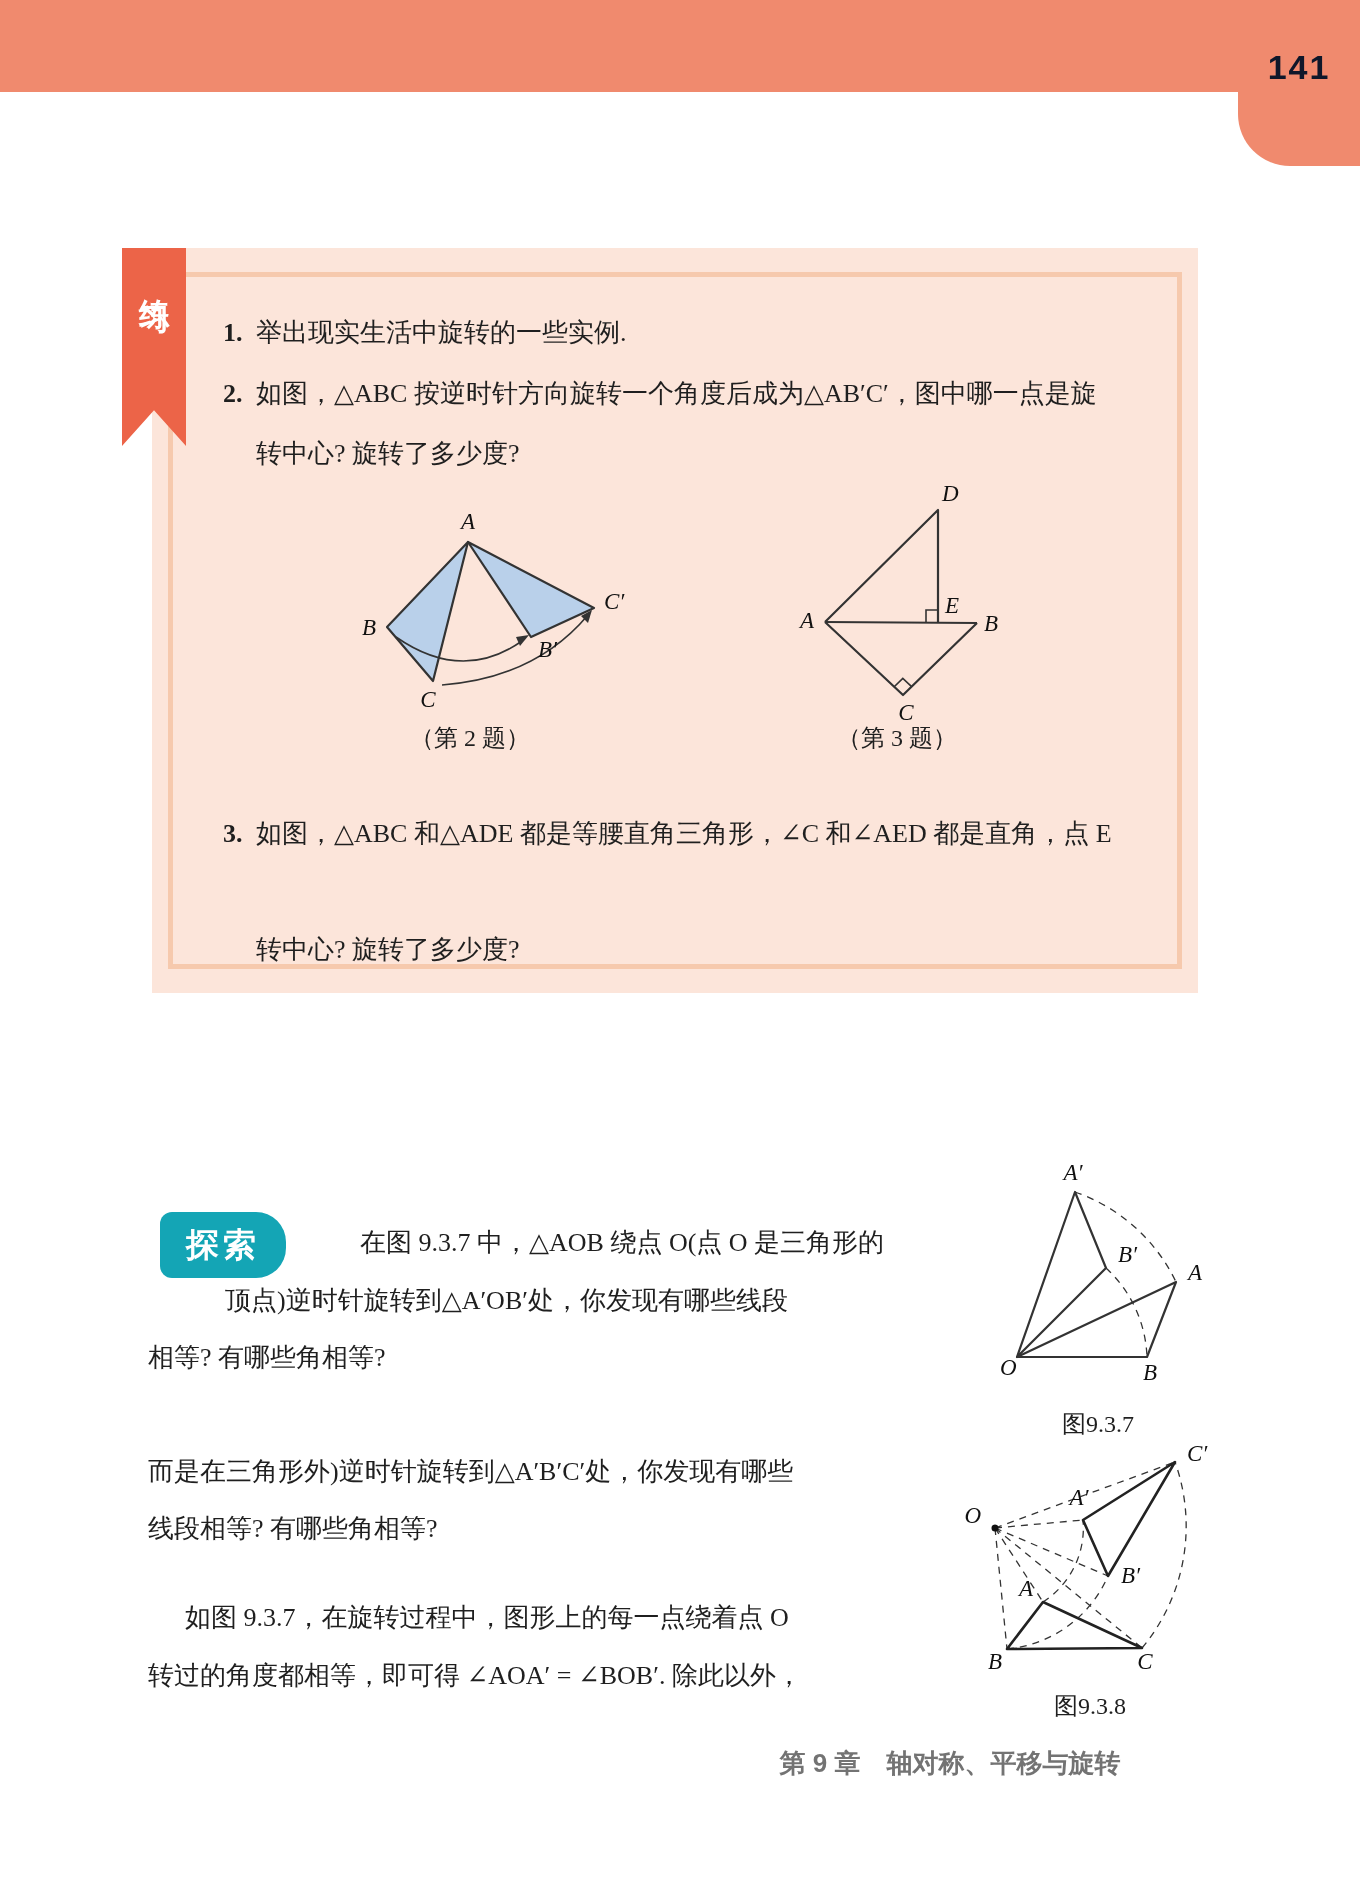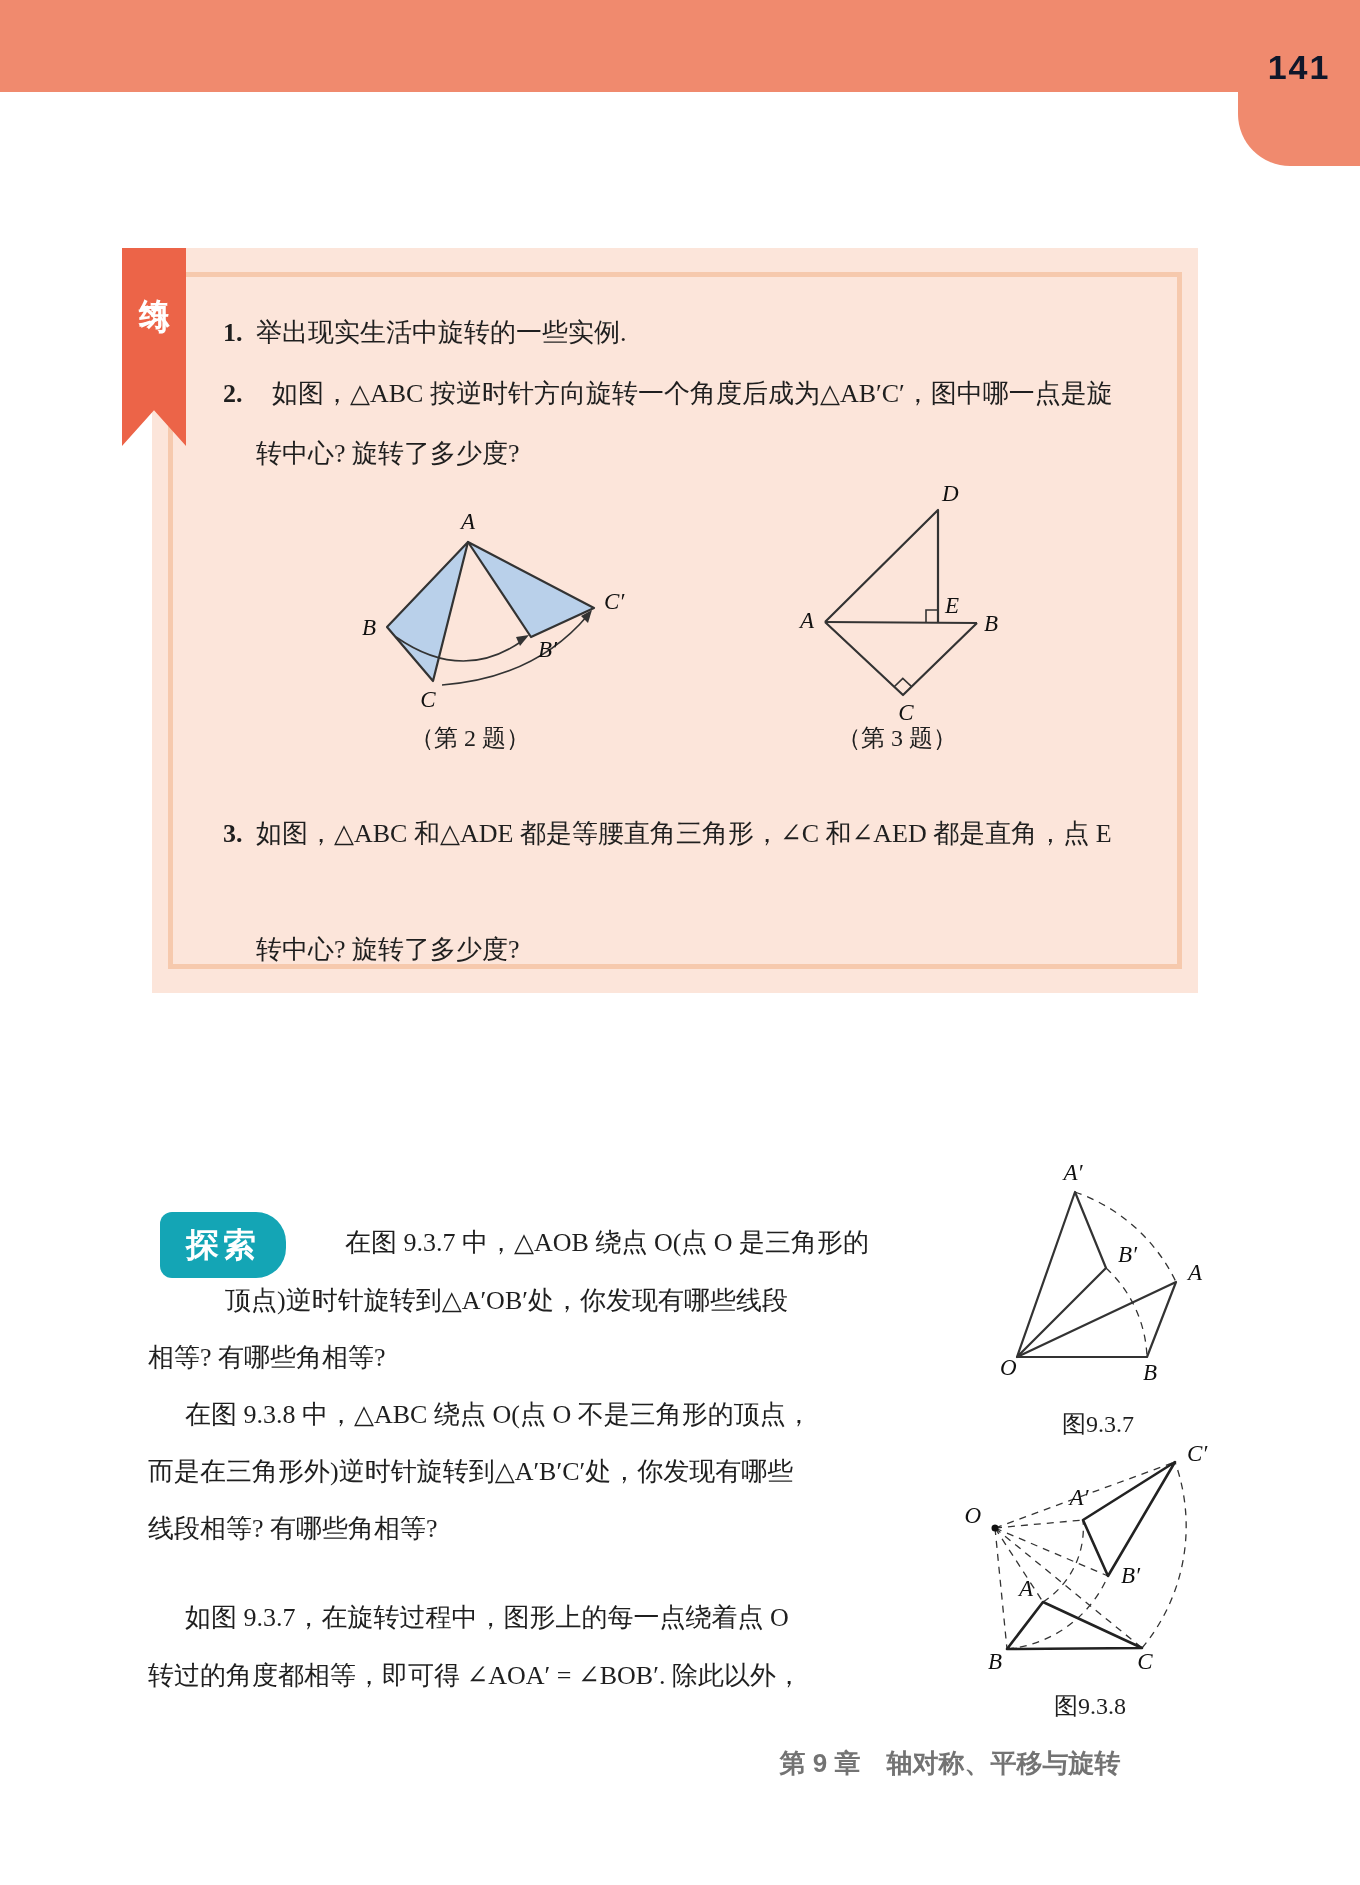--- a/index.html
+++ b/index.html
@@ -64,21 +64,21 @@
     <div class="pbox-frame"></div>
   </div>
   <div class="abs ribbon">
     <span class="ribbon-label">练习</span>
   </div>
 
   <div class="abs itemnum" style="left:223px;top:316px">1.</div>
   <div class="abs bodyline" style="left:256px;top:316px">举出现实生活中旋转的一些实例.</div>
 
   <div class="abs itemnum" style="left:223px;top:377px">2.</div>
-  <div class="abs bodyline" style="left:272px;top:377px">如图，△ABC 按逆时针方向旋转一个角度后成为△AB′C′，图中哪一点是旋</div>
+  <div class="abs bodyline" style="left:256px;top:377px">如图，△ABC 按逆时针方向旋转一个角度后成为△AB′C′，图中哪一点是旋</div>
   <div class="abs bodyline" style="left:256px;top:437px">转中心? 旋转了多少度?</div>
 
   <svg class="abs" style="left:300px;top:485px" width="360" height="280" viewBox="0 0 360 280">
     <polygon class="fillblue" points="168,57 87,142 133,196"></polygon>
     <polygon class="fillblue" points="168,57 231,152 294,123"></polygon>
     <path class="thin" d="M 96 152 Q 162 198 222 156"></path>
     <polygon class="ah" points="229,150 220,161 216,152"></polygon>
     <path class="thin" d="M 142 200 Q 235 193 288 130"></path>
     <polygon class="ah" points="292,125 288,138 281,131"></polygon>
     <text class="vlabel" x="168" y="44" text-anchor="middle">A</text>
@@ -105,24 +105,23 @@
 
   <div class="abs itemnum" style="left:223px;top:817px">3.</div>
   <div class="abs bodyline" style="left:256px;top:817px">如图，△ABC 和△ADE 都是等腰直角三角形，∠C 和∠AED 都是直角，点 E</div>
   <div class="abs bodyline" style="left:256px;top:933px">转中心? 旋转了多少度?</div>
 
 
   <div class="abs explore-tag">
     <span>探索</span>
   </div>
 
-  <div class="abs bodyline" style="left:345px;top:1226px">在图 9.3.7 中，△AOB 绕点 O(点 O 是三角形的</div>
+  <div class="abs bodyline" style="left:360px;top:1226px">在图 9.3.7 中，△AOB 绕点 O(点 O 是三角形的</div>
   <div class="abs bodyline" style="left:225px;top:1284px">顶点)逆时针旋转到△A′OB′处，你发现有哪些线段</div>
   <div class="abs bodyline" style="left:148px;top:1341px">相等? 有哪些角相等?</div>
-  <div class="abs bodyline" style="left:185px;top:1398px">在图 9.3.8 中，△ABC 绕点 O(点 O 不是三角形的顶点，</div>
   <div class="abs bodyline" style="left:148px;top:1455px">而是在三角形外)逆时针旋转到△A′B′C′处，你发现有哪些</div>
   <div class="abs bodyline" style="left:148px;top:1512px">线段相等? 有哪些角相等?</div>
 
   <div class="abs bodyline" style="left:185px;top:1601px">如图 9.3.7，在旋转过程中，图形上的每一点绕着点 O</div>
   <div class="abs bodyline" style="left:148px;top:1659px">转过的角度都相等，即可得 ∠AOA′ = ∠BOB′.  除此以外，</div>
 
   <svg class="abs" style="left:980px;top:1160px" width="280" height="290" viewBox="0 0 280 290">
     <path class="dash" d="M 95 32 A 175 175 0 0 1 196 122"></path>
     <path class="dash" d="M 126 108 A 127 127 0 0 1 167 197"></path>
     <path class="edge" d="M 37 197 L 95 32 L 126 108 Z"></path>

